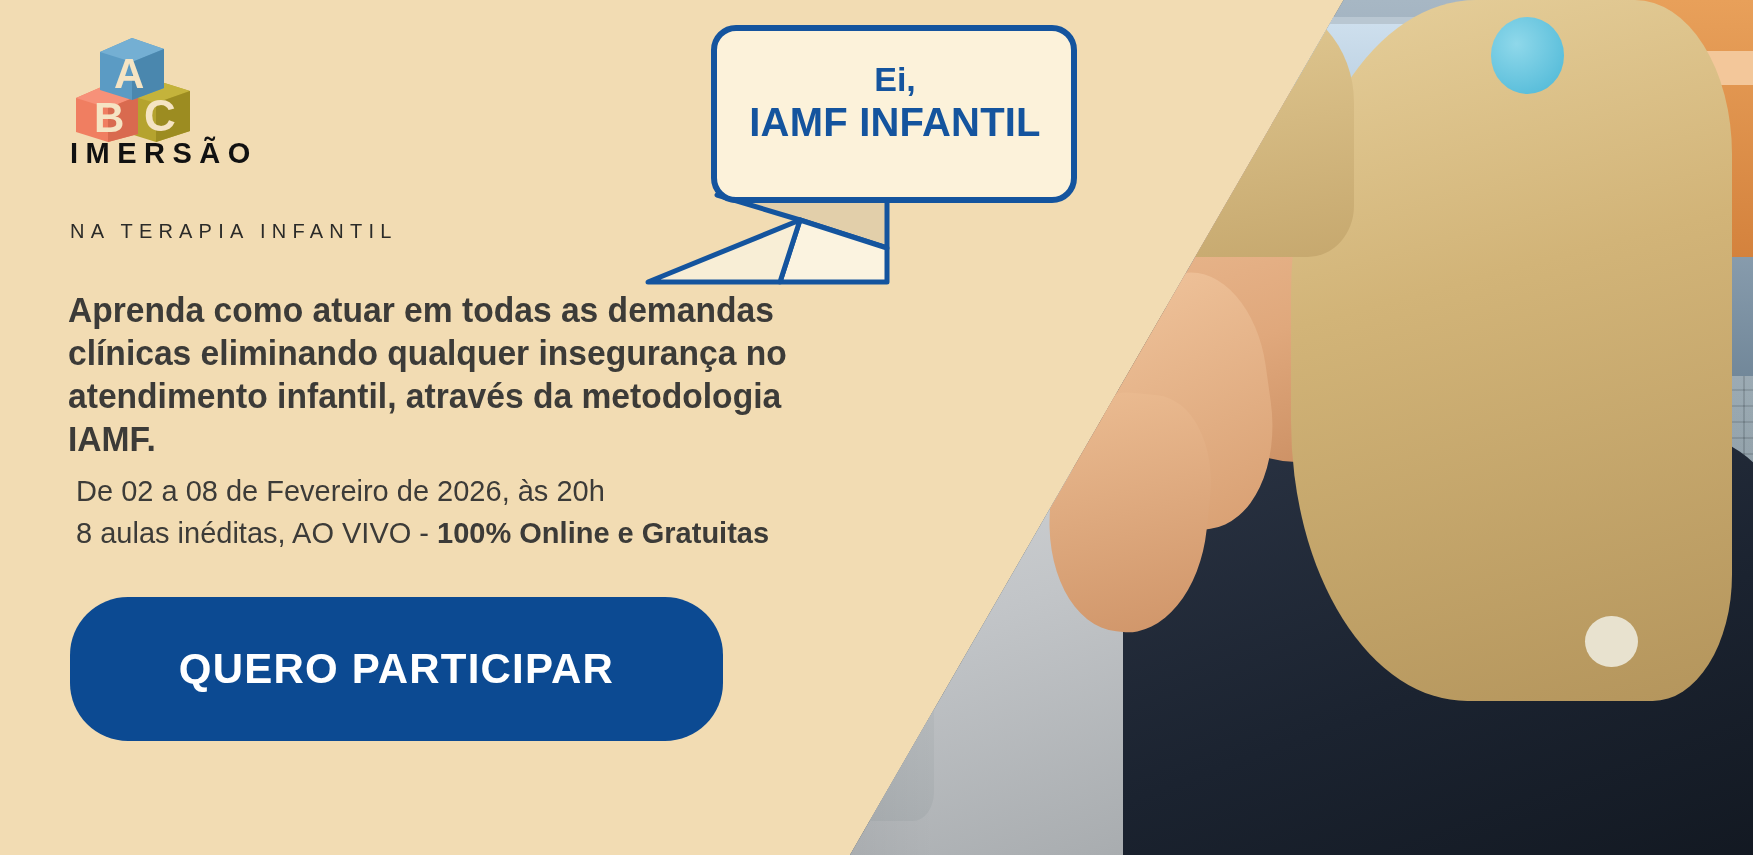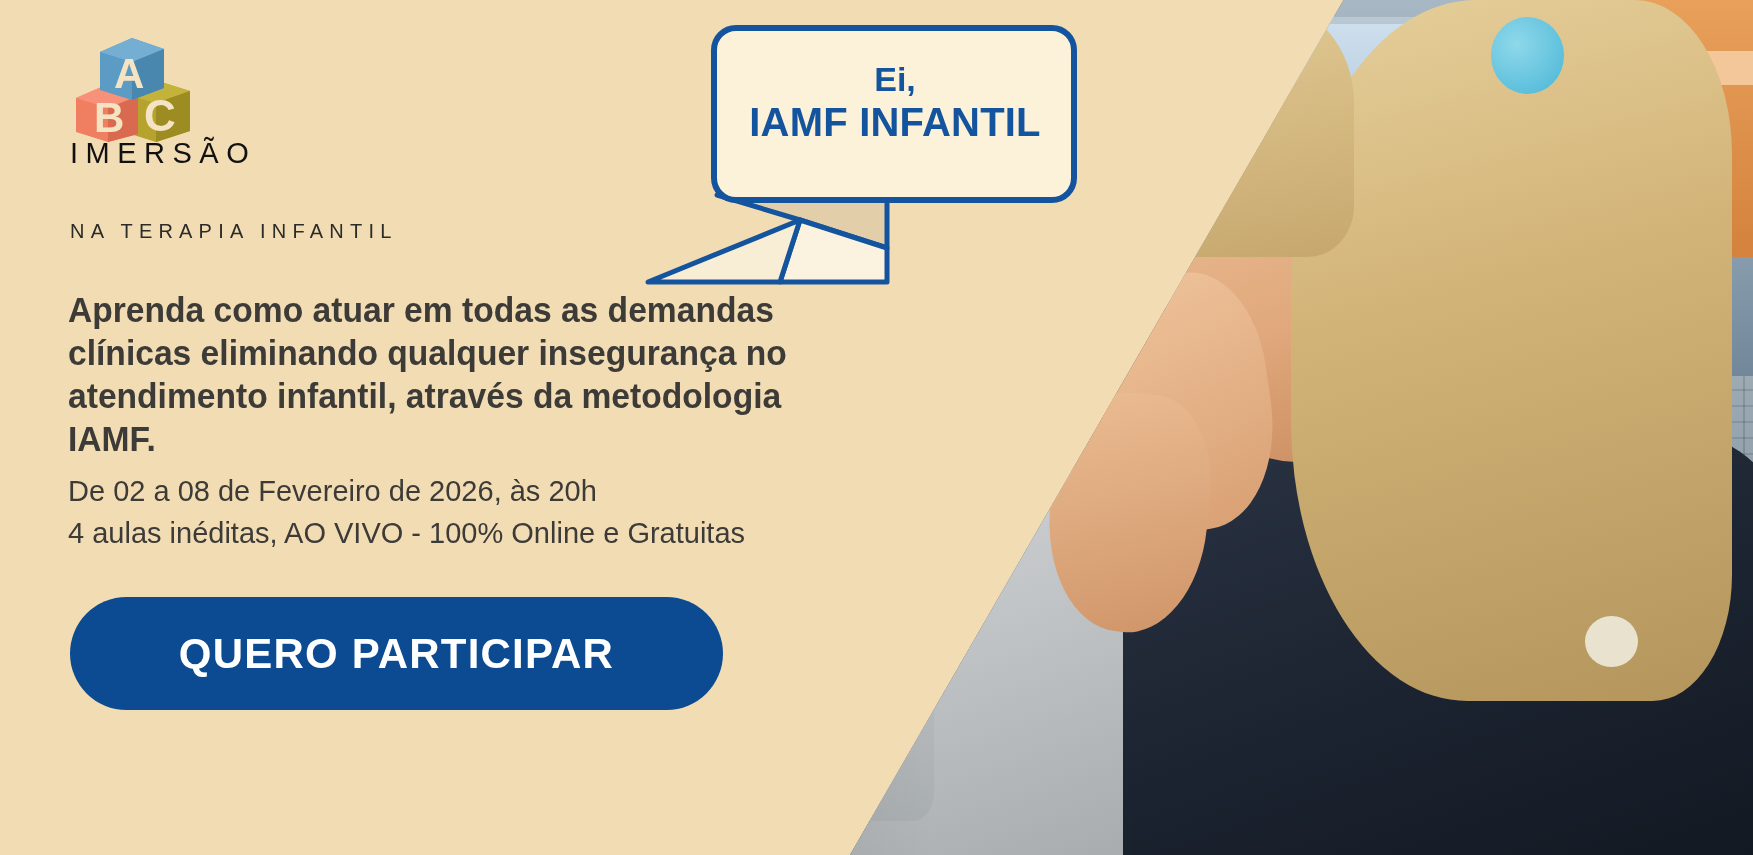--- a/index.html
+++ b/index.html
@@ -97,21 +97,21 @@
     background:linear-gradient(90deg,rgba(0,0,0,.12) 0%,rgba(0,0,0,0) 22%);}
 
   
   .content{position:absolute;left:0;top:0;width:960px;height:855px;}
 
   
   .logo{position:absolute;left:72px;top:30px;width:120px;height:112px;}
 
   .brand-imersao{
     position:absolute;left:70px;top:137px;
-    font-size:29px;letter-spacing:7.5px;font-weight:400;
+    font-size:29px;letter-spacing:7.5px;font-weight:700;
     color:#111111;
   }
   .brand-title{
     position:absolute;left:68px;top:172px;
     font-size:47px;font-weight:700;letter-spacing:-0.4px;
     color:#14549E;white-space:nowrap;
   }
   .brand-sub{
     position:absolute;left:70px;top:220px;
     font-size:20px;letter-spacing:6.2px;font-weight:400;
@@ -120,29 +120,29 @@
 
   .headline{
     position:absolute;left:68px;top:288px;width:760px;
     font-size:35px;line-height:43px;font-weight:700;
     color:#3C3B38;
     font-family:"Liberation Sans Narrow","Liberation Sans",sans-serif;
     transform:scaleX(0.96);transform-origin:left top;
   }
 
   .info{
-    position:absolute;left:68px;top:470px;width:860px;
+    position:absolute;left:76px;top:470px;width:860px;
     font-size:29px;line-height:42px;font-weight:400;
     color:#3C3B38;
   }
-  .info b{font-weight:400;}
+  .info b{font-weight:700;}
 
   .cta{
     position:absolute;left:70px;top:597px;
-    width:653px;height:113px;
+    width:653px;height:144px;
     background:#0C4A92;
     border:none;border-radius:58px;
     color:#FFFFFF;
     font-size:42px;font-weight:700;letter-spacing:1.2px;
     font-family:"Liberation Sans", sans-serif;
     cursor:pointer;
     display:flex;align-items:center;justify-content:center;
   }
 
   
@@ -221,21 +221,21 @@
 
     <div class="brand-imersao">IMERSÃO</div>
 
 
     <div class="brand-sub">NA TERAPIA INFANTIL</div>
 
     <div class="headline">Aprenda como atuar em todas as demandas clínicas eliminando qualquer insegurança no atendimento infantil, através da metodologia IAMF.</div>
 
     <div class="info">
       <div>De 02 a 08 de Fevereiro de 2026, às 20h</div>
-      <div><span>4 aulas inéditas, AO VIVO - </span><b>100% Online e Gratuitas</b></div>
+      <div><span>8 aulas inéditas, AO VIVO - </span><b>100% Online e Gratuitas</b></div>
     </div>
 
     <button class="cta">QUERO PARTICIPAR</button>
   </div>
 
   <div class="bubble-wrap">
     <svg viewBox="0 0 450 290" width="450" height="290" aria-hidden="true">
 
       <polygon points="85,175 255,175 255,228 168,200" fill="#E2CFAA" stroke="#14549E" stroke-width="5" stroke-linejoin="round"></polygon>
       <polygon points="168,200 255,228 255,262 148,262" fill="#FBF3E0" stroke="#14549E" stroke-width="5" stroke-linejoin="round"></polygon>

